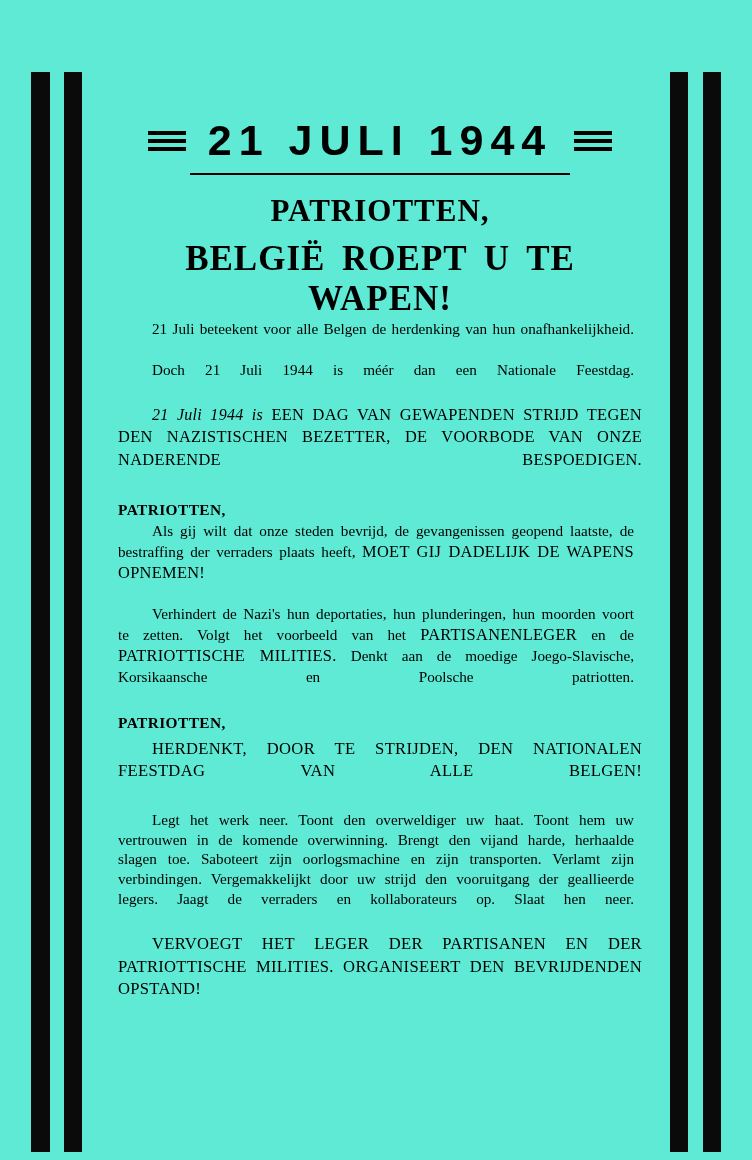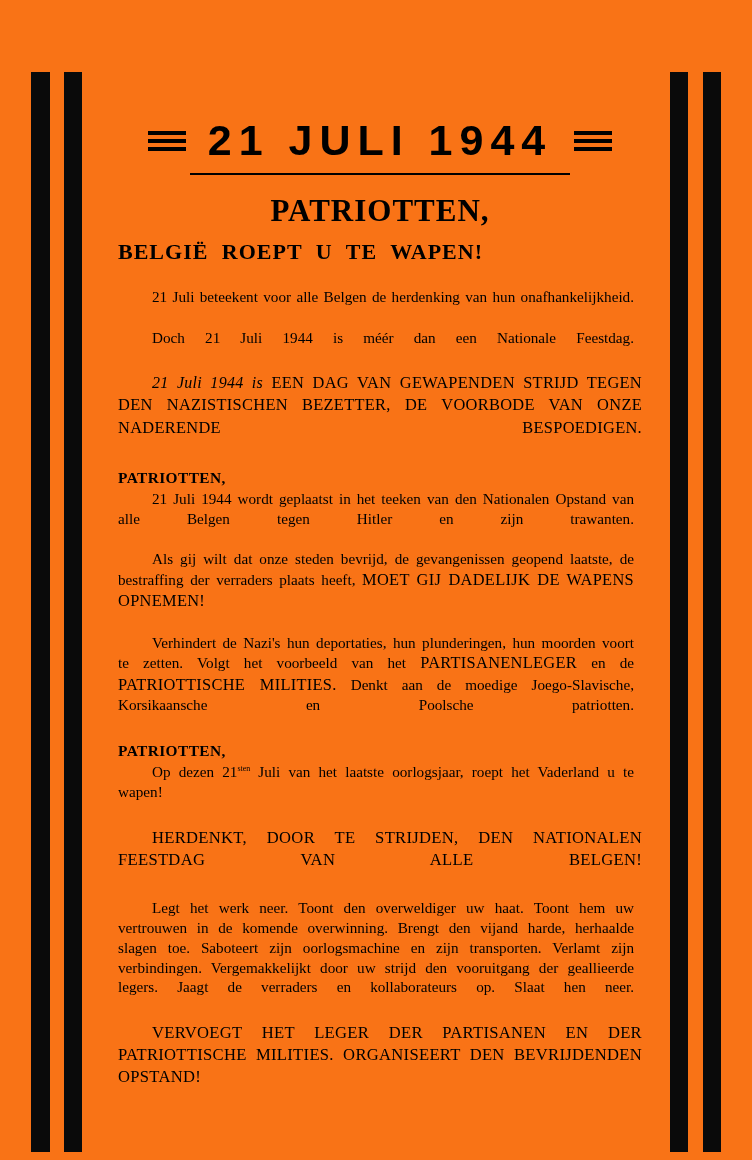--- a/index.html
+++ b/index.html
@@ -10,21 +10,21 @@
   body {
     font-family: "Liberation Serif", "DejaVu Serif", serif;
     color: #000000;
   }
 
   #page {
     position: relative;
     width: 752px;
     height: 1160px;
     margin: 0 auto;
-    background: #f97316;
+    background: #5eead4;
     overflow: hidden;
   }
 
   
   .side-bar {
     position: absolute;
     top: 72px;
     height: 1080px;
     background: #0a0a0a;
   }
@@ -84,24 +84,24 @@
 
   
   .headline1 {
     text-align: center;
     font-size: 31px;
     font-weight: 700;
     letter-spacing: 1px;
     margin-bottom: 10px;
   }
   .headline2 {
-    font-size: 22px;
+    text-align: center;
+    font-size: 35px;
     font-weight: 700;
     letter-spacing: 1px;
-    margin-bottom: 22px;
     word-spacing: 7px;
   }
 
   
   p.para {
     margin: 0 8px 1px 0;
     font-size: 15.2px;
     line-height: 1.30;
     text-align: justify;
     text-indent: 34px;
@@ -192,30 +192,28 @@
     <div class="headline2">BELGIË ROEPT U TE WAPEN!</div>
 
     <p class="para">21 Juli beteekent voor alle Belgen de herdenking van hun onafhankelijkheid.</p>
 
     <p class="para">Doch 21 Juli 1944 is méér dan een Nationale Feestdag.</p>
 
     <p class="capsblock"><span style="font-size:16px;font-style:italic;">21 Juli 1944 is </span><span class="caps">EEN DAG VAN GEWAPENDEN STRIJD TEGEN DEN NAZISTISCHEN BEZETTER, DE VOORBODE VAN ONZE NADERENDE BESPOEDIGEN.</span></p>
 
     <p class="label">PATRIOTTEN,</p>
 
-    <p class="para">21 Juli 1944 wordt geplaatst in het teeken van den Nationalen Opstand van alle Belgen tegen Hitler en zijn trawanten.</p>
 
     <p class="para"><span>Als gij wilt dat onze steden bevrijd, de gevangenissen geopend laatste, de bestraffing der verraders plaats heeft, </span><span class="caps">MOET GIJ DADELIJK DE WAPENS OPNEMEN!</span></p>
 
     <p class="para"><span>Verhindert de Nazi's hun deportaties, hun plunderingen, hun moorden voort te zetten. Volgt het voorbeeld van het </span><span class="caps">PARTISANENLEGER</span><span> en de </span><span class="caps">PATRIOTTISCHE MILITIES.</span><span> Denkt aan de moedige Joego-Slavische, Korsikaansche en Poolsche patriotten.</span></p>
 
 
     <p class="label">PATRIOTTEN,</p>
 
-    <p class="para"><span>Op dezen 21</span><sup class="ord">sten</sup><span> Juli van het laatste oorlogsjaar, roept het Vaderland u te wapen!</span></p>
 
     <p class="capsblock">HERDENKT, DOOR TE STRIJDEN, DEN NATIONALEN FEESTDAG VAN ALLE BELGEN!</p>
 
     <p class="para">Legt het werk neer. Toont den overweldiger uw haat. Toont hem uw vertrouwen in de komende overwinning. Brengt den vijand harde, herhaalde slagen toe. Saboteert zijn oorlogsmachine en zijn transporten. Verlamt zijn verbindingen. Vergemakkelijkt door uw strijd den vooruitgang der geallieerde legers. Jaagt de verraders en kollaborateurs op. Slaat hen neer.</p>
 
     <p class="capsblock">VERVOEGT HET LEGER DER PARTISANEN EN DER PATRIOTTISCHE MILITIES. ORGANISEERT DEN BEVRIJDENDEN OPSTAND!</p>
 
   </div>
 </div>
 

